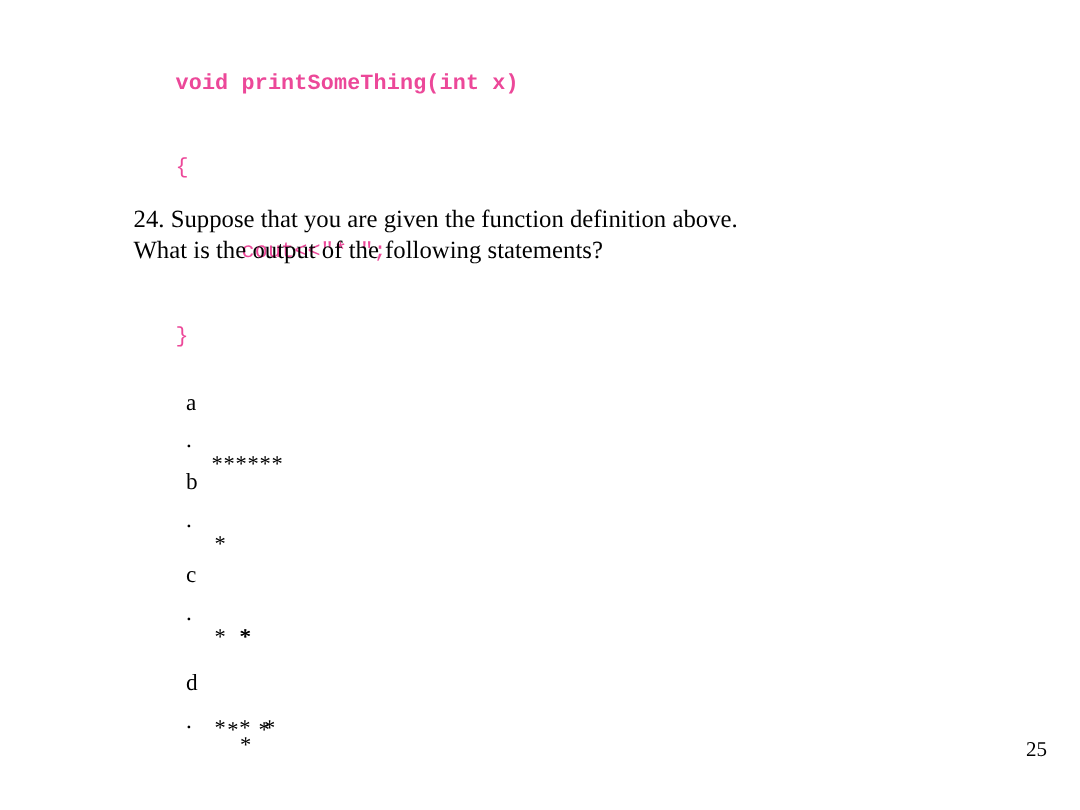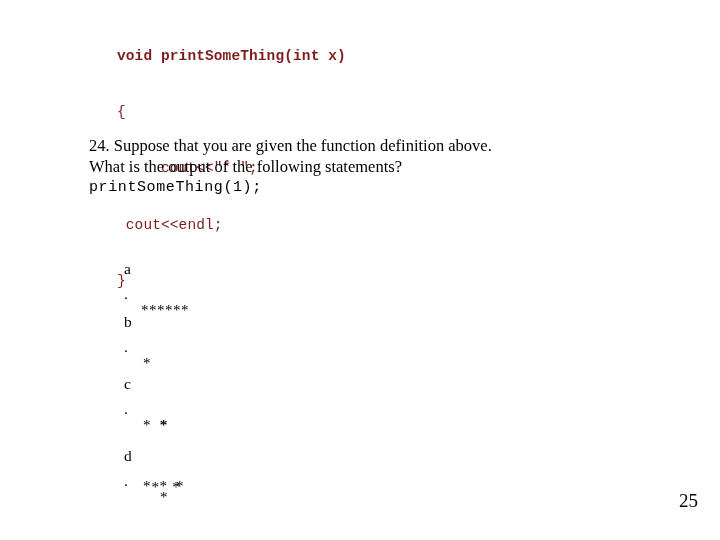--- a/index.html
+++ b/index.html
@@ -25,21 +25,21 @@
   
   .code-block {
     position: absolute;
     left: 117px;
     top: 9px;
     font-family: "Liberation Mono", "DejaVu Sans Mono", monospace;
     font-size: 14.5px;
     line-height: 18.8px;
     letter-spacing: 0.1px;
     white-space: pre;
-    color: #7f1d1d;
+    color: #ec4899;
   }
   .code-line {
     white-space: pre;
     font-family: "Liberation Mono", "DejaVu Sans Mono", monospace;
   }
   .code-line.bold {
     font-weight: bold;
   }
 
   
@@ -115,42 +115,40 @@
   #choice-b .stars { left: 19px; }
   #choice-c .stars { left: 19px; }
   #choice-d .stars { left: 19px; }
 
   
   .page-number {
     position: absolute;
     right: 22px;
     bottom: 30px;
     font-family: "Liberation Serif", serif;
-    font-size: 19px;
+    font-size: 14px;
     line-height: 18px;
     color: #000;
   }
 </style>
 </head>
 <body>
 
 <div class="slide">
 
   <div class="code-block">
     <div class="code-line bold">void printSomeThing(int x)</div>
     <div class="code-line">{</div>
     <div class="code-line">     cout&lt;&lt;"* ";</div>
-    <div class="code-line"> cout&lt;&lt;endl;</div>
     <div class="code-line">}</div>
   </div>
 
   <div class="question">
     <div class="q-prose">24. Suppose that you are given the function definition above.</div>
     <div class="q-prose">What is the output of the following statements?</div>
-    <div class="q-call">printSomeThing(1);</div>
   </div>
 
   <div class="choices">
 
     <div class="choice" id="choice-a">
       <div class="choice-label">
         <span class="choice-letter">a</span>
         <span class="choice-dot">.</span>
       </div>
       <div class="stars">

